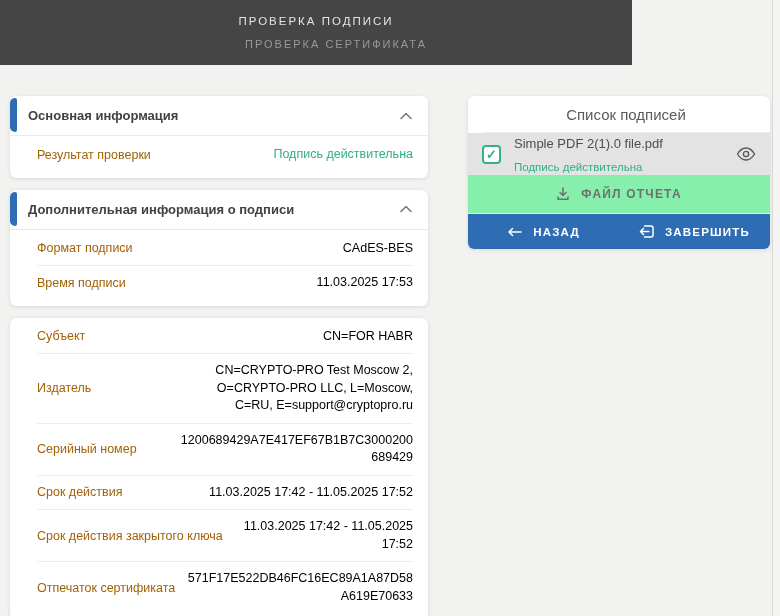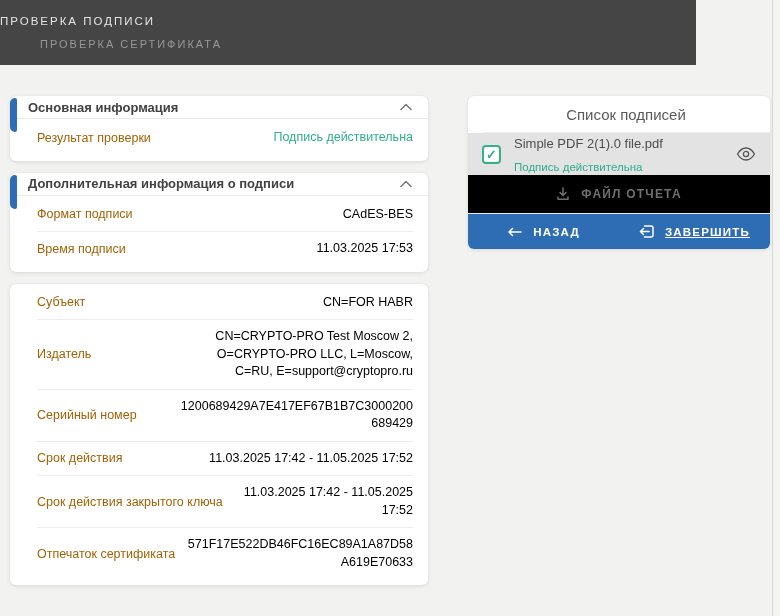--- a/index.html
+++ b/index.html
@@ -7,24 +7,25 @@
   body {
     font-family: "Liberation Sans", sans-serif;
     background: #f2f2f0;
     overflow: hidden;
     position: relative;
   }
 
   
   .app-header {
     height: 65px;
-    width: 696px;
+    width: 632px;
     background: #454545;
     display: flex;
     flex-direction: column;
+    align-items: center;
     justify-content: center;
     gap: 11px;
   }
   .hdr-title {
     font-size: 11.5px;
     letter-spacing: 2px;
     color: #e4e4e4;
     text-transform: uppercase;
   }
   .hdr-subtitle {
@@ -58,21 +59,21 @@
   
   .card {
     background: #ffffff;
     border-radius: 6px;
     box-shadow: 0 1px 4px rgba(0,0,0,0.10), 0 0 1px rgba(0,0,0,0.06);
     position: relative;
   }
   .card-header {
     display: flex;
     align-items: center;
-    height: 23px;
+    height: 40px;
     padding: 0 16px 0 18px;
     border-bottom: 1px solid #e9e9e9;
     cursor: pointer;
   }
   .accent-bar {
     position: absolute;
     left: 0; top: 2px;
     width: 7px; height: 34px;
     background: #2e6db4;
     border-radius: 5px 2px 2px 5px;
@@ -153,21 +154,21 @@
   .sig-status { font-size: 11.5px; color: #2fae8a; }
   .eye-btn { flex: none; display: flex; align-items: center; cursor: pointer; }
 
   .report-row {
     width: 100%;
     height: 39px;
     display: flex;
     align-items: center;
     justify-content: center;
     gap: 11px;
-    background: #000000;
+    background: #86efac;
     color: #6f6f6f;
     font-family: "Liberation Sans", sans-serif;
     font-size: 12px;
     font-weight: bold;
     letter-spacing: 1.2px;
     border: none;
     border-bottom: 1px solid #ececec;
     cursor: pointer;
   }
 
@@ -180,21 +181,21 @@
     font-size: 11.5px;
     font-weight: bold;
     letter-spacing: 1.2px;
     border: none;
     display: flex;
     align-items: center;
     justify-content: center;
     gap: 11px;
     cursor: pointer;
   }
-  .btn-finish { border-left: 1px solid rgba(0,0,0,0.18); text-decoration: underline; }
+  .btn-finish { border-left: 1px solid rgba(0,0,0,0.18); }
 </style>
 </head>
 <body>
 
 <header class="app-header">
   <div class="hdr-title">ПРОВЕРКА ПОДПИСИ</div>
   <div class="hdr-subtitle">ПРОВЕРКА СЕРТИФИКАТА</div>
 </header>
 
 <div class="main">

